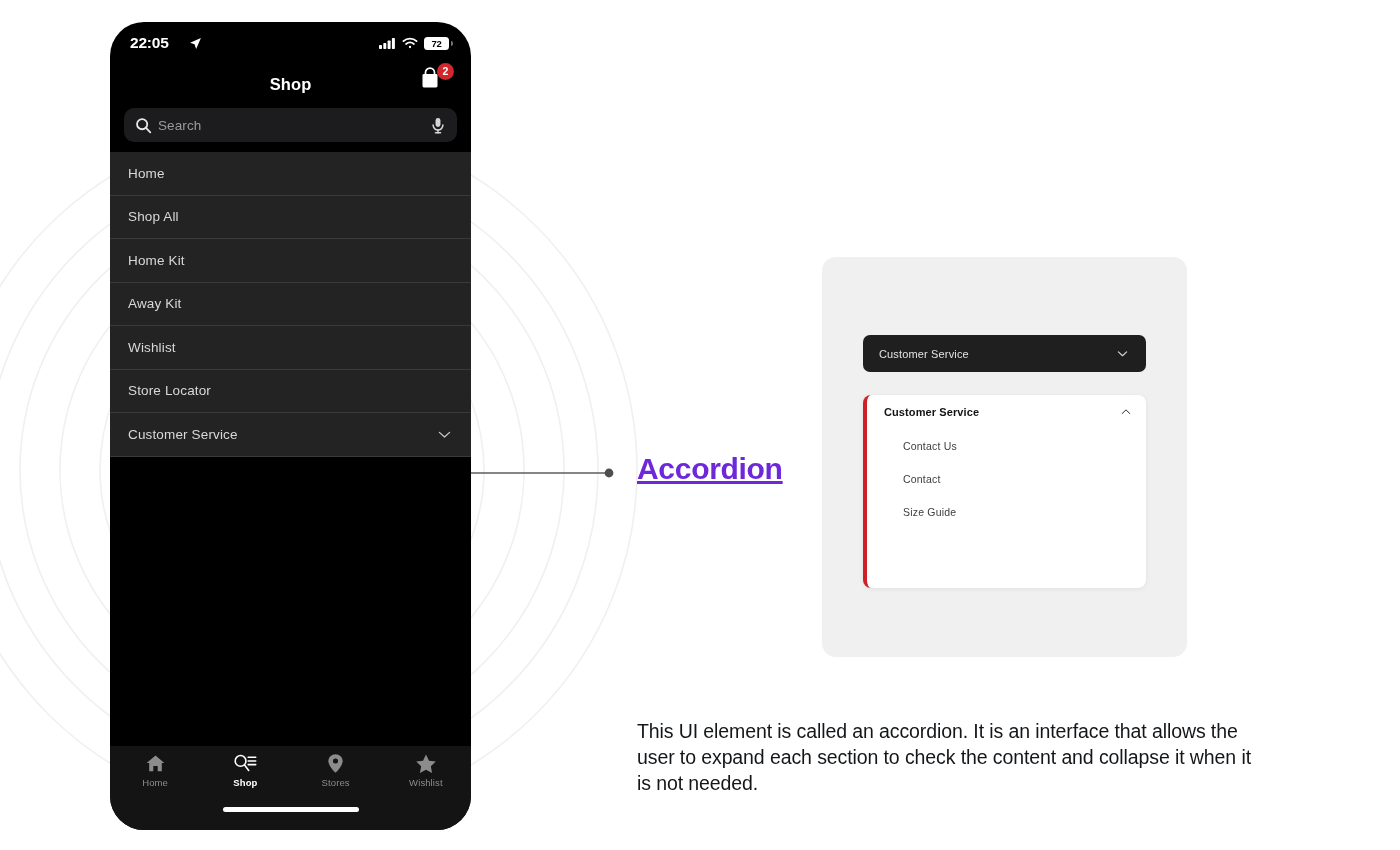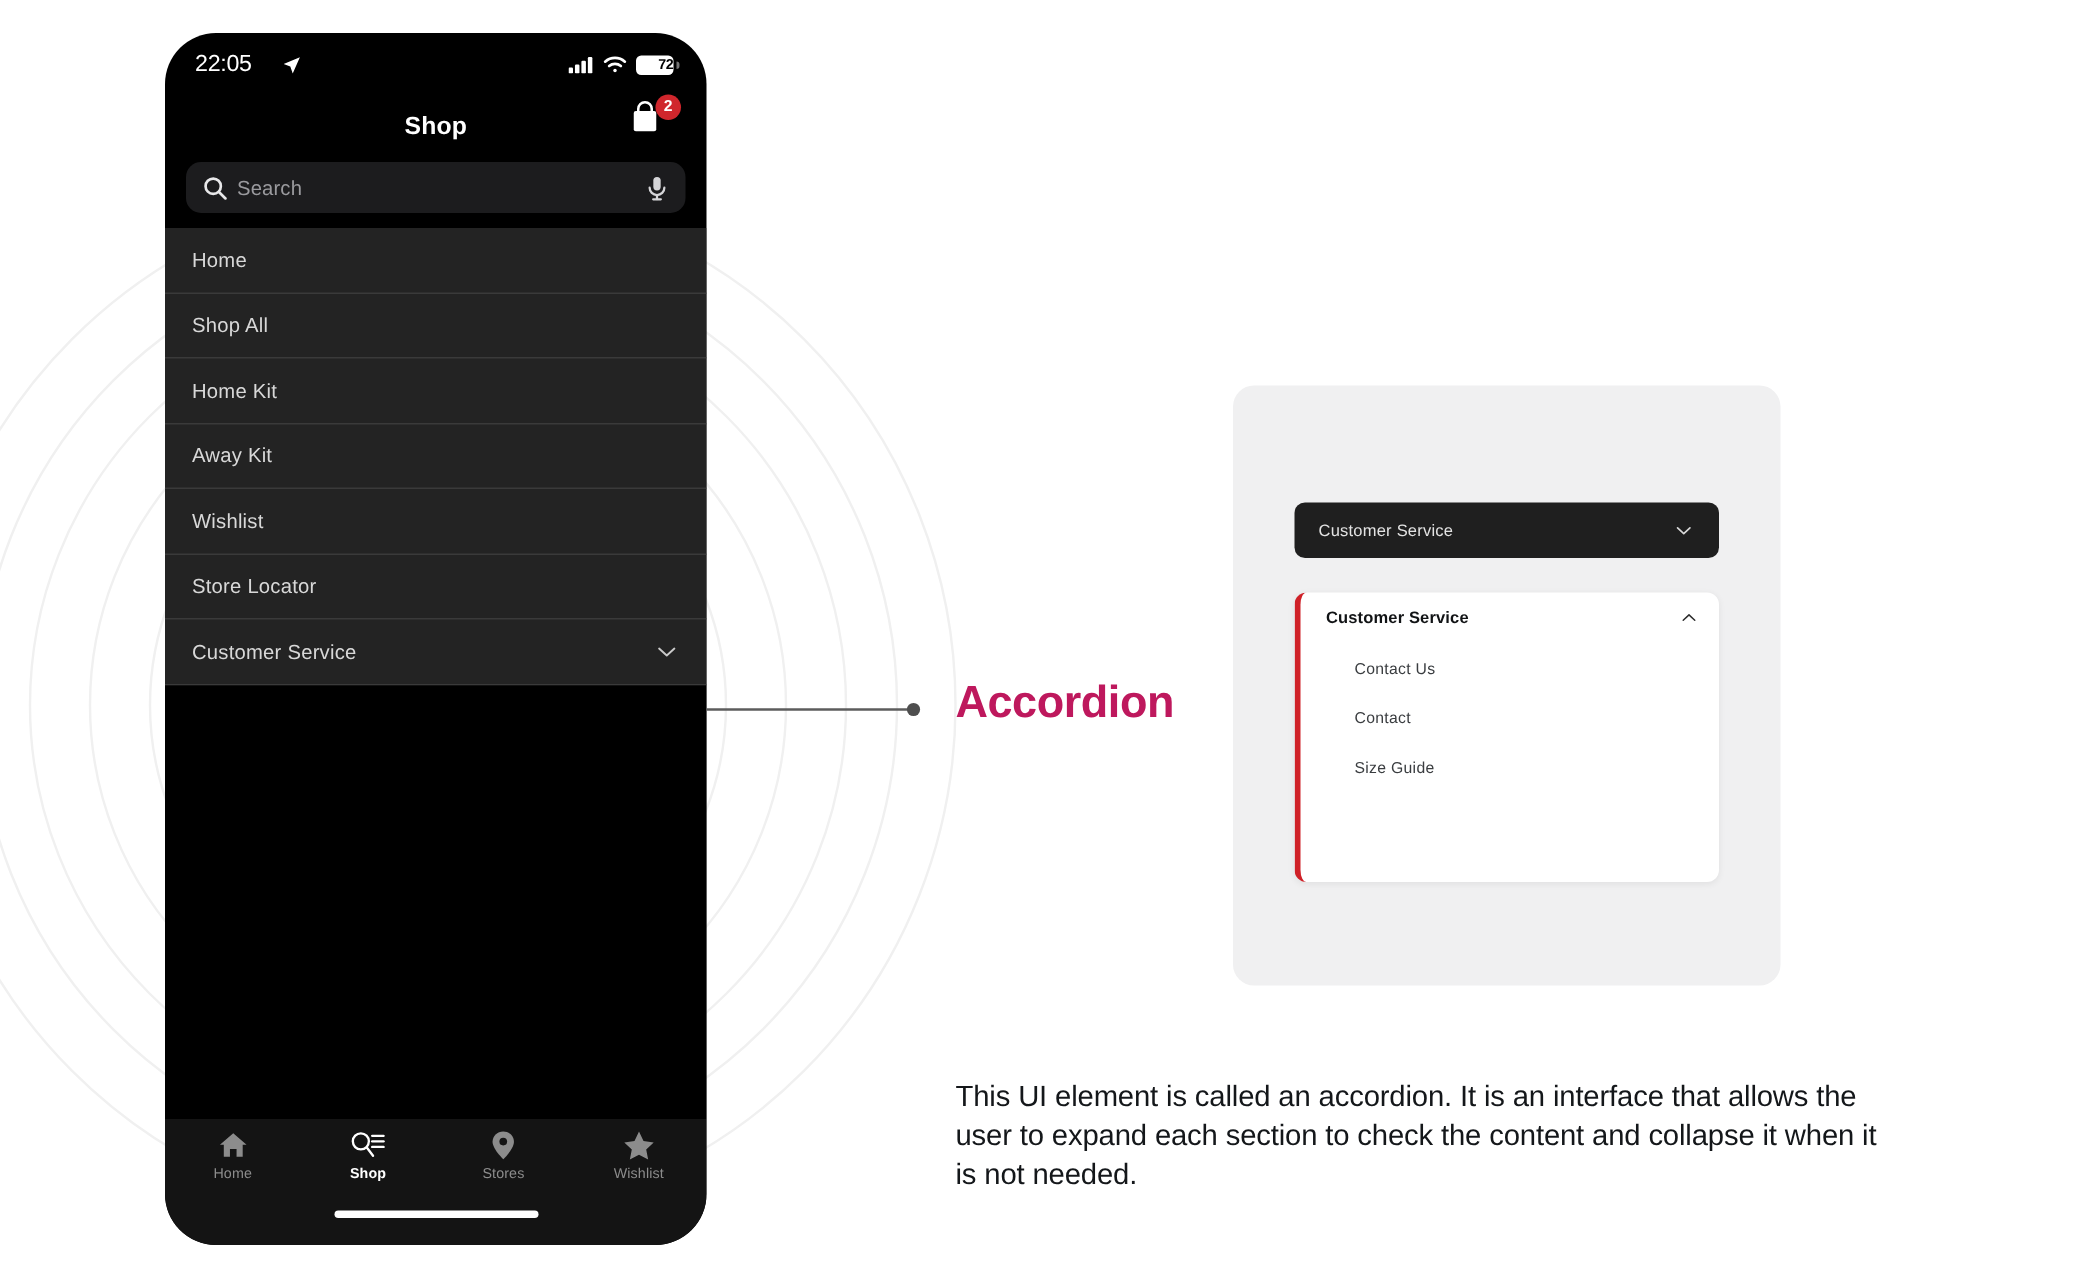--- a/index.html
+++ b/index.html
@@ -48,39 +48,39 @@
     display: flex;
     align-items: center;
     justify-content: space-between;
     padding: 0 22px 0 20px;
     color: #ffffff;
   }
   .status-left {
     display: flex;
     gap: 20px;
     font-size: 15.5px;
-    font-weight: normal;
+    font-weight: bold;
     letter-spacing: -0.2px;
   }
   .status-right {
     display: flex;
     align-items: center;
     gap: 6px;
   }
   .batt {
     position: relative;
     width: 25px; height: 13px;
     border-radius: 3.5px;
     background: #ffffff;
     color: #000000;
     font-size: 9.5px;
     font-weight: bold;
     display: flex;
     align-items: center;
-    justify-content: flex-end;
+    justify-content: center;
     letter-spacing: -0.2px;
   }
   .batt::after {
     content: "";
     position: absolute;
     right: -3.5px; top: 4px;
     width: 2px; height: 5px;
     border-radius: 0 2px 2px 0;
     background: rgba(255,255,255,0.45);
   }
@@ -208,22 +208,23 @@
     height: 18px;
   }
 
   
   #callout-label {
     position: absolute;
     left: 637px;
     top: 452px;
     font-size: 30px;
     font-weight: bold;
-    color: #be185d;
+    color: #6d28d9;
     letter-spacing: -0.3px;
+    text-decoration: underline;
   }
 
   
   #demo-card {
     position: absolute;
     left: 822px;
     top: 257px;
     width: 365px;
     height: 400px;
     background: #f0f0f1;

